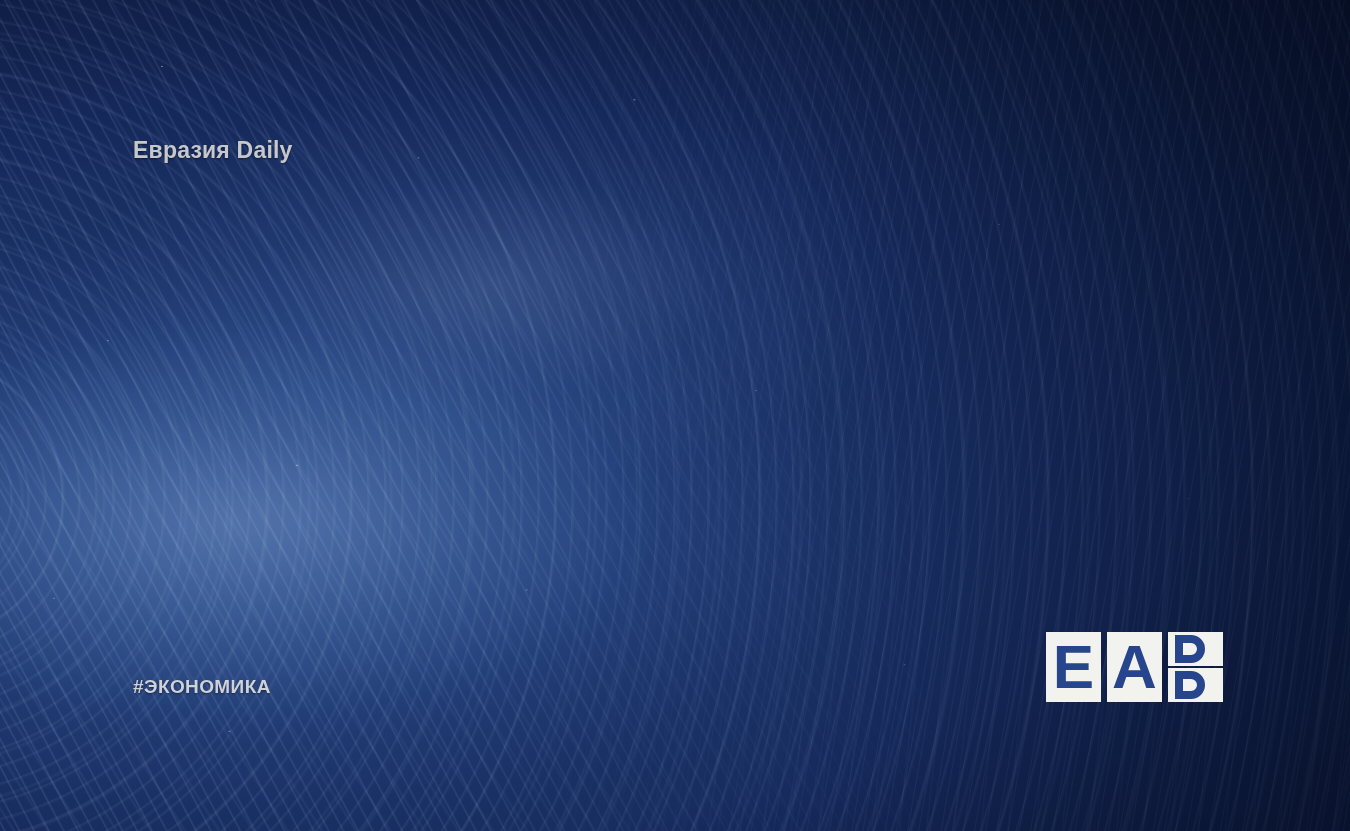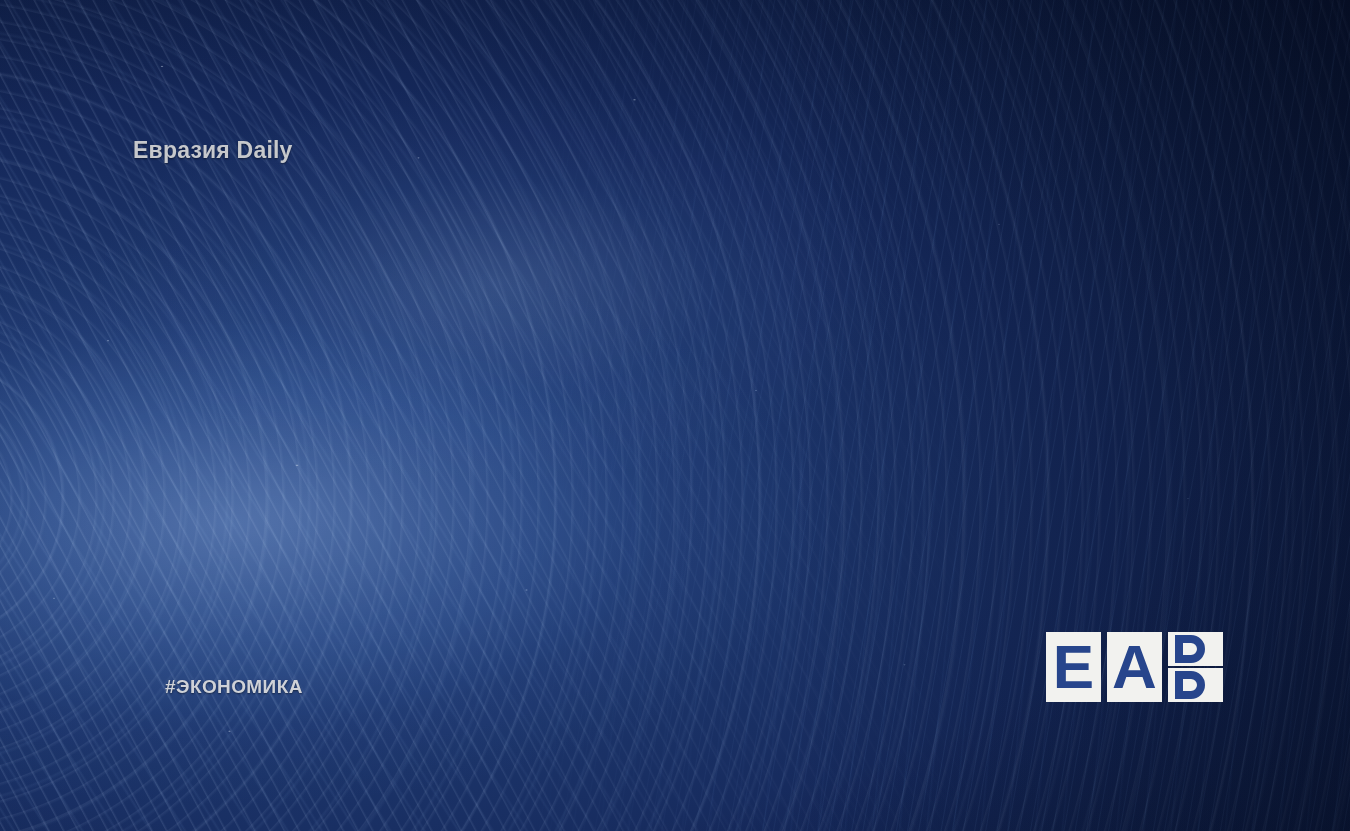--- a/index.html
+++ b/index.html
@@ -162,21 +162,20 @@
   #category-tag {
     position: absolute;
     left: 133px;
     top: 676px;
     font-size: 19px;
     font-weight: bold;
     letter-spacing: 0.4px;
     color: #cfd2d8;
     text-shadow: 0 1px 2px rgba(0,0,0,0.45);
     white-space: nowrap;
-    margin-left: 32px;
   }
 
   
   #logo {
     position: absolute;
     left: 1046px;
     top: 632px;
     display: flex;
     align-items: flex-start;
     gap: 6px;

